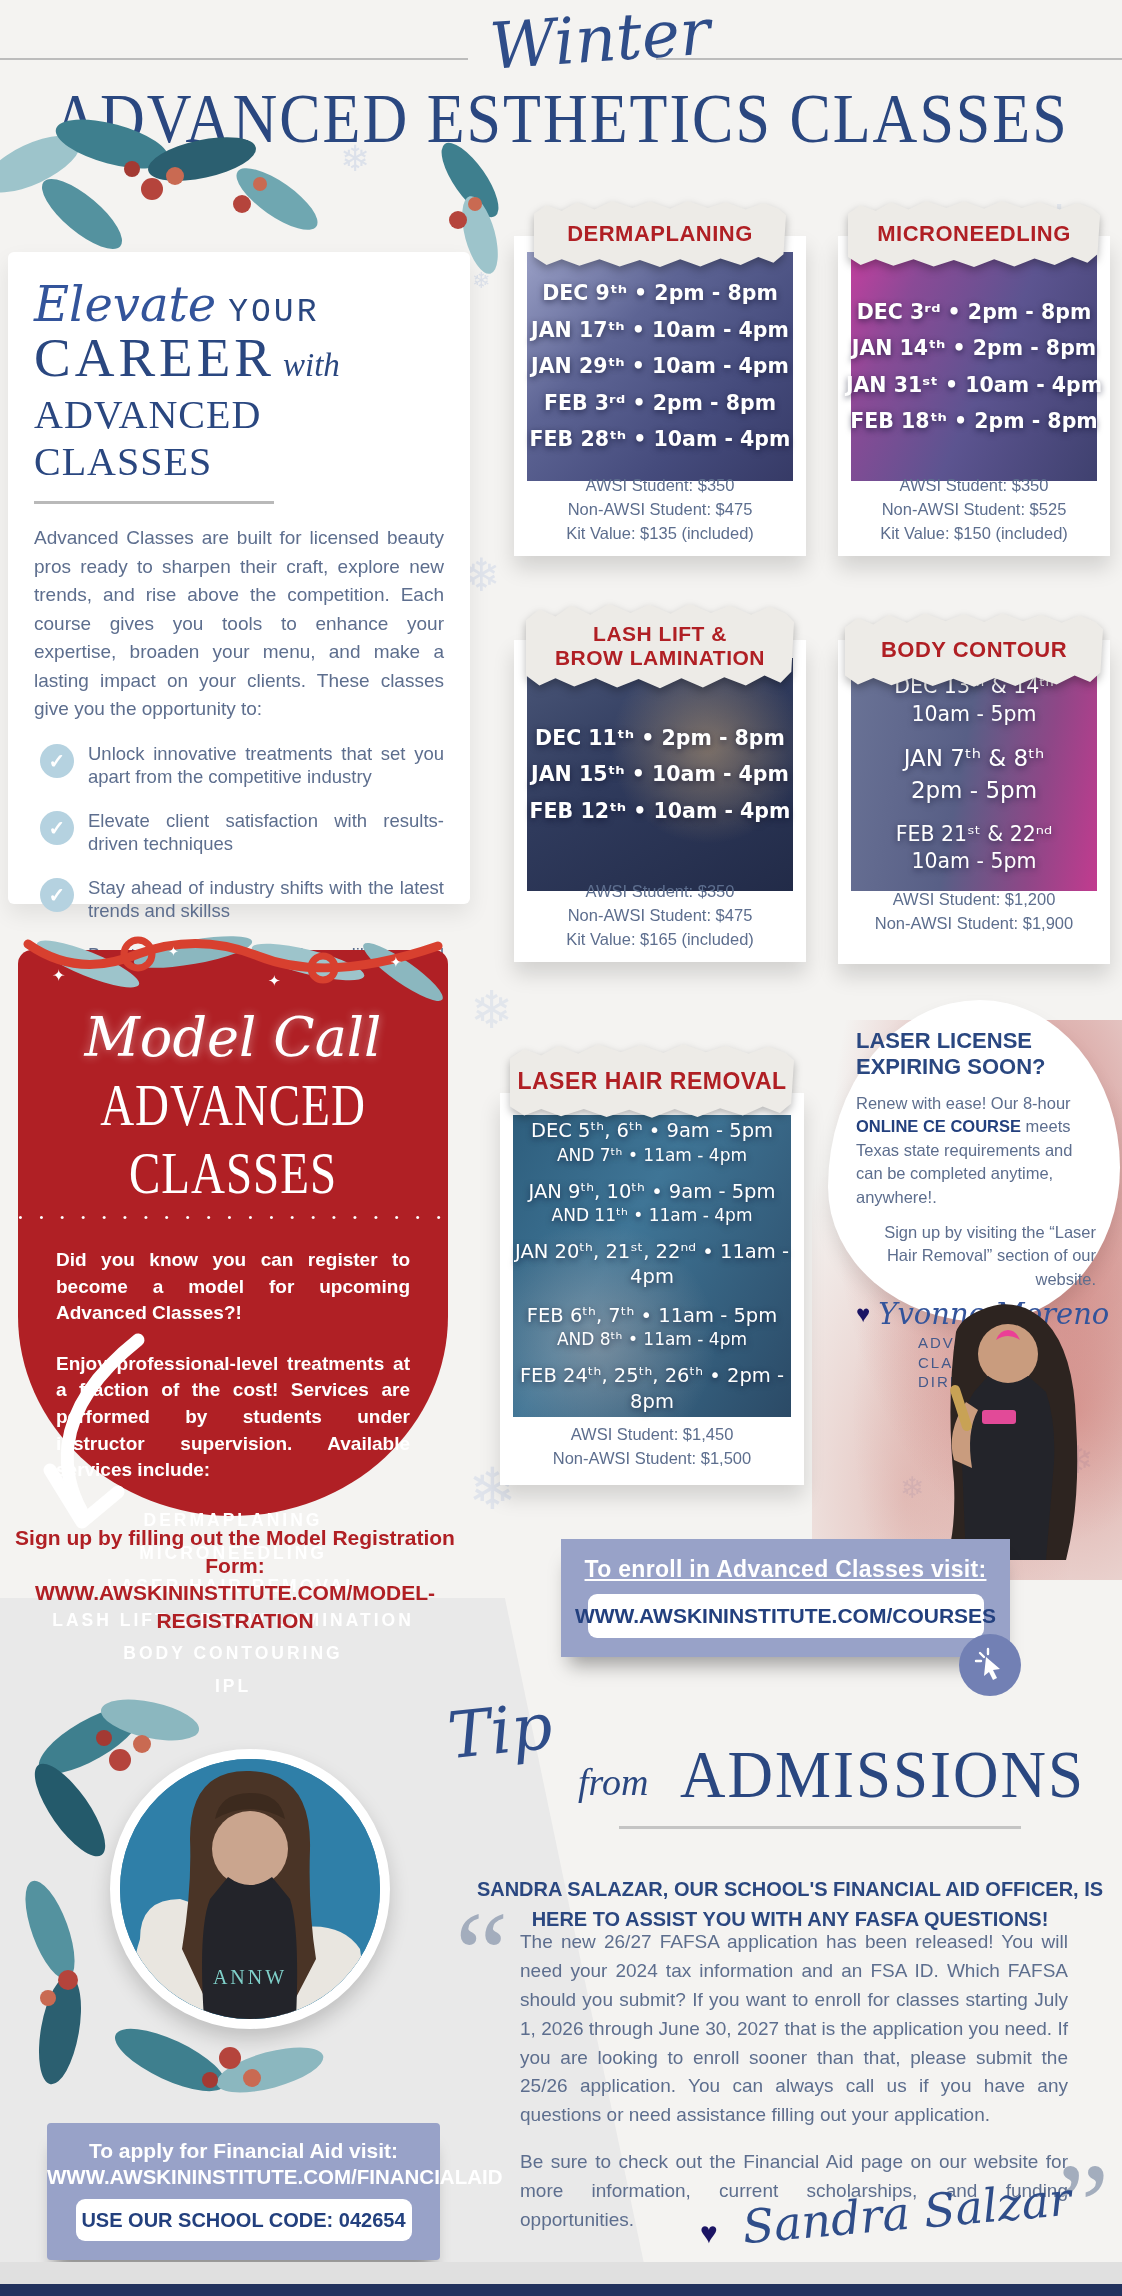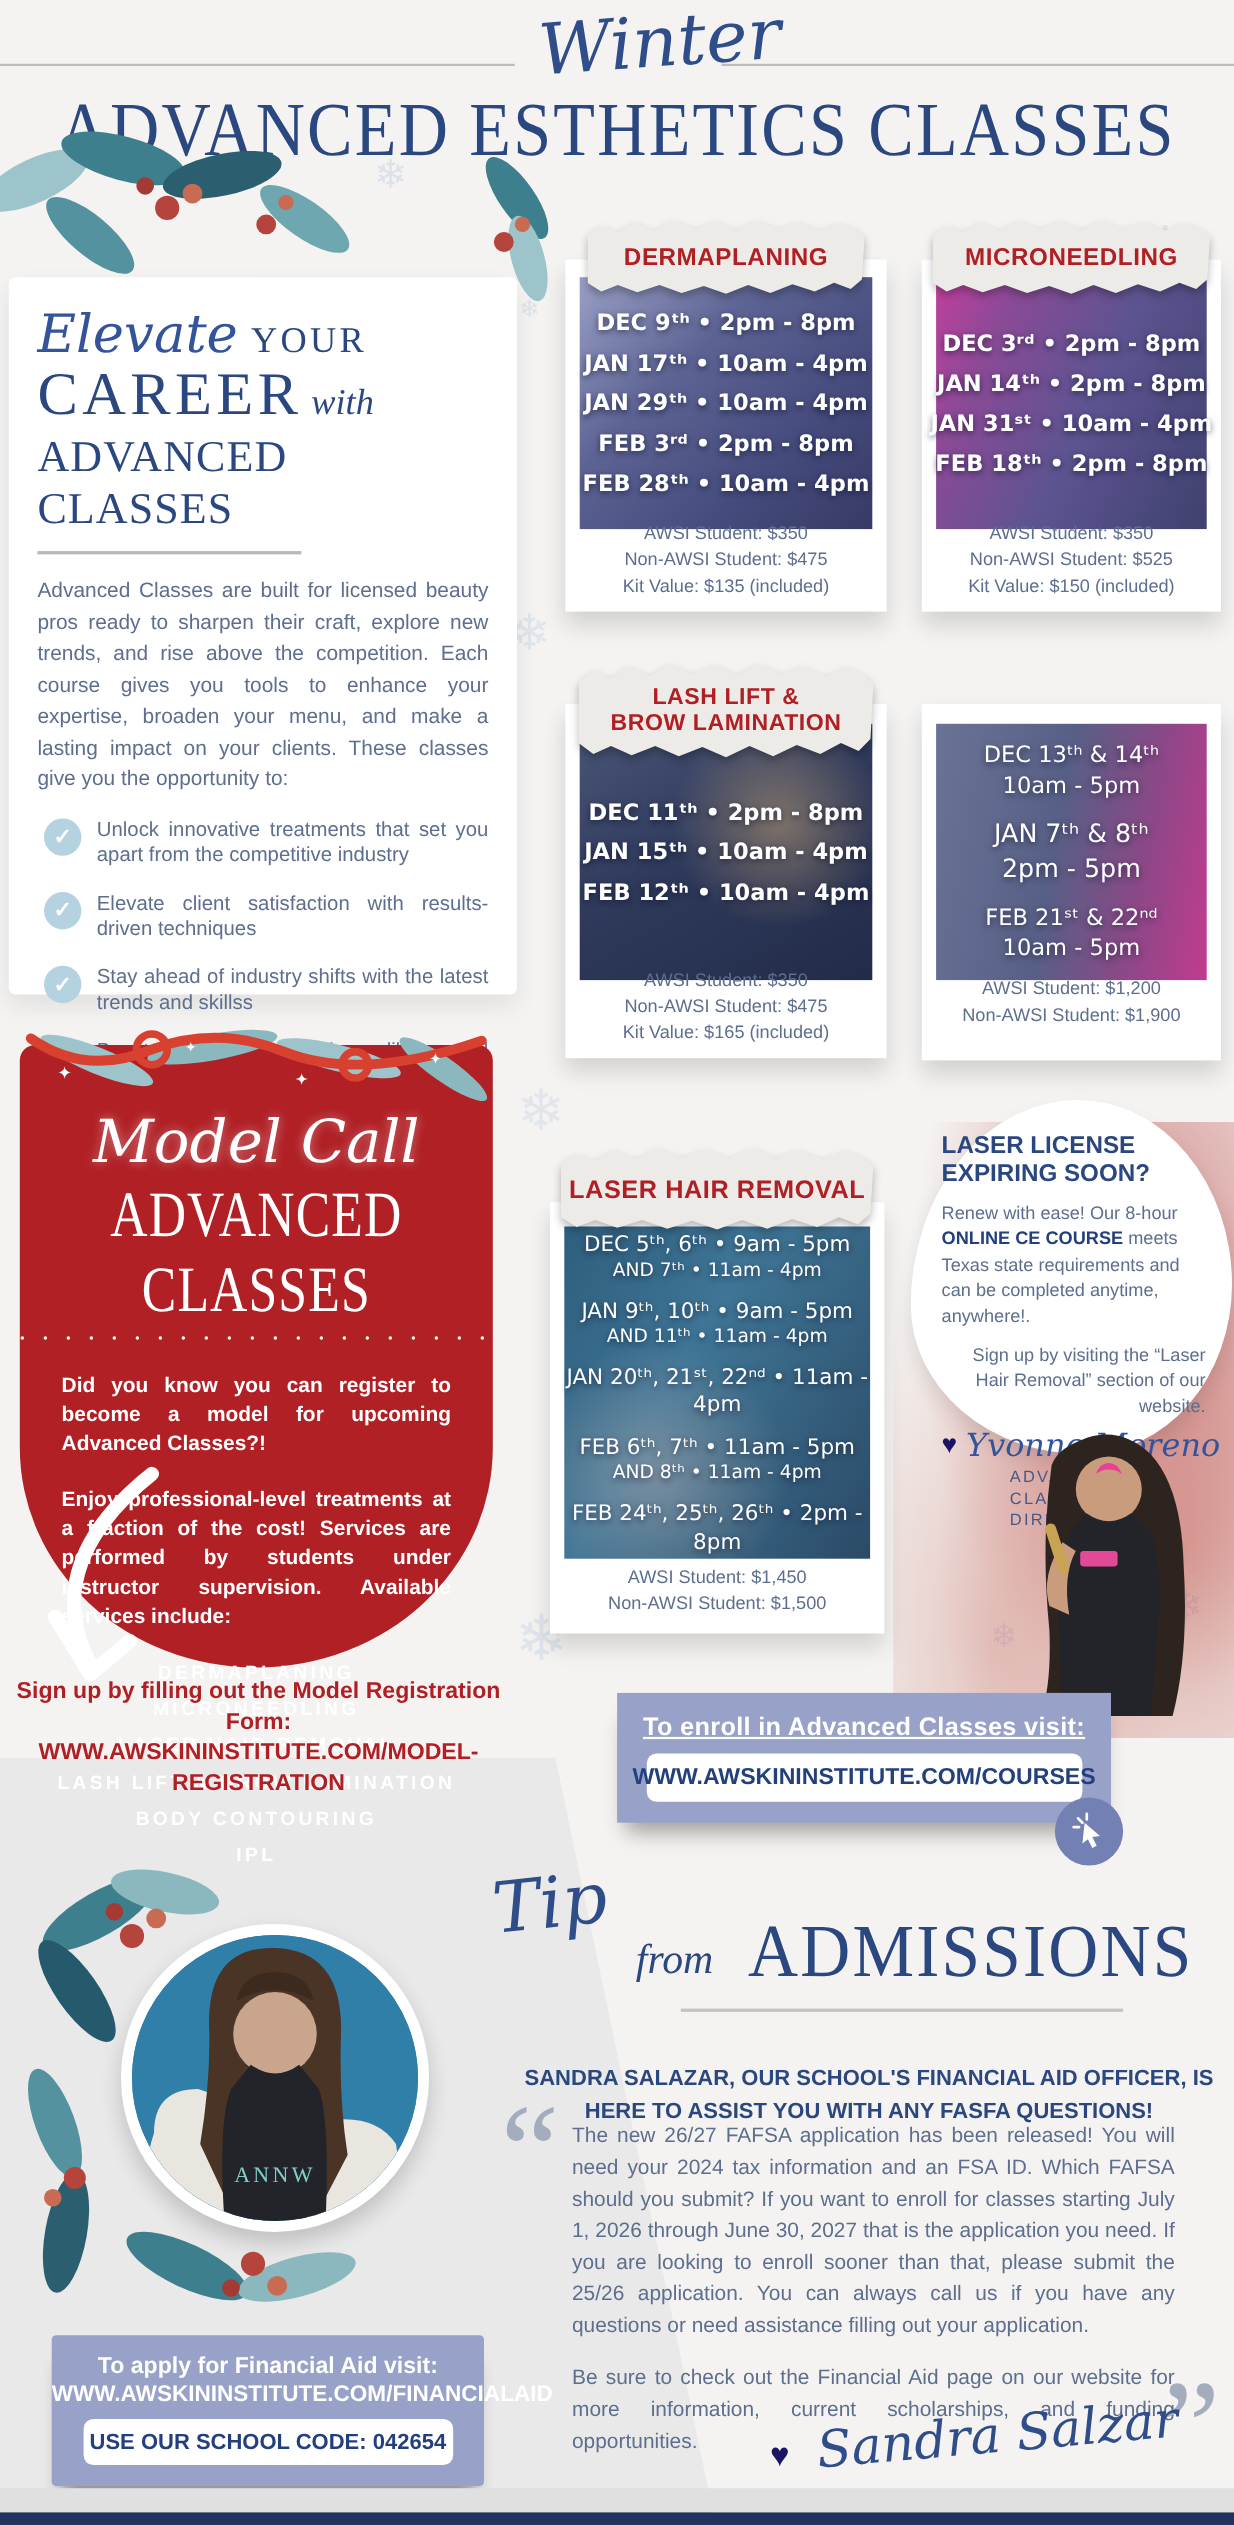--- a/index.html
+++ b/index.html
@@ -19,21 +19,21 @@
   .rule{position:absolute;top:58px;height:2px;background:#bcbcbc;z-index:1;}
   .winter-script{position:absolute;left:430px;top:2px;width:340px;text-align:center;z-index:2;
     font-family:"DejaVu Serif",serif;font-style:italic;font-size:64px;color:#2f4d89;transform:rotate(-4deg);}
   .main-title{position:absolute;left:0;top:84px;width:1122px;margin:0;text-align:center;z-index:2;
     font-family:"Liberation Serif",serif;font-weight:500;font-size:62px;letter-spacing:2px;color:var(--navy);
     transform:scaleY(1.12);}
   
   .intro-panel{position:absolute;left:8px;top:252px;width:462px;height:652px;background:#fff;border-radius:6px;
     box-shadow:0 10px 22px rgba(0,0,0,.08);z-index:2;box-sizing:border-box;padding:24px 26px 0 26px;}
   .elevate{font-family:"DejaVu Serif",serif;font-style:italic;font-size:48px;color:#33549b;}
-  .your{font-family:Liberation Serif, serif;font-size:33px;letter-spacing:3px;color:var(--navy);margin-left:12px;}
+  .your{font-family:Liberation Mono, monospace;font-size:33px;letter-spacing:3px;color:var(--navy);margin-left:12px;}
   .career{font-family:"Liberation Serif",serif;font-size:55px;letter-spacing:4px;color:var(--navy);}
   .with{font-family:"Liberation Serif",serif;font-style:italic;font-size:33px;color:var(--navy);margin-left:8px;}
   .adv-classes{font-family:"Liberation Serif",serif;font-size:40px;letter-spacing:1px;color:var(--navy);
     font-weight:500;margin-top:2px;}
   .intro-rule{width:240px;height:3px;background:#b9b9b9;margin:16px 0 20px 0;}
   .intro-para{font-size:19px;line-height:1.5;color:var(--body-text);text-align:justify;margin:0;}
   .bullets{margin-top:18px;}
   .bullet{display:flex;align-items:flex-start;margin-bottom:21px;}
   .chk{flex:0 0 34px;width:34px;height:34px;border-radius:50%;background:var(--check-blue);color:#fff;
     display:flex;align-items:center;justify-content:center;font-size:20px;font-weight:bold;margin:2px 14px 0 6px;}
@@ -281,20 +281,25 @@
       </div>
       <div class="date-group" style="font-size:20.5px;line-height:1.35;">
         <div>FEB 21ˢᵗ &amp; 22ⁿᵈ</div>
         <div>10am - 5pm</div>
       </div>
     </div>
     <div class="pricing" style="bottom:28px;">
       <div>AWSI Student: $1,200</div>
       <div>Non-AWSI Student: $1,900</div>
     </div>
+  </div>
+  <div class="torn-wrap" style="left:845px;top:610px;width:258px;height:80px;">
+    <div class="torn">
+        <div class="card-title">BODY CONTOUR</div>
+      </div>
   </div>
 
   <div class="mc-red">
     <svg style="position:absolute;left:0;top:-26px;width:430px;height:96px;" viewBox="0 0 430 96">
       <ellipse cx="70" cy="40" rx="55" ry="12" fill="#9dc4cb" transform="rotate(22 70 40)"></ellipse>
       <ellipse cx="175" cy="28" rx="60" ry="12" fill="#8bb7bf" transform="rotate(-10 175 28)"></ellipse>
       <ellipse cx="290" cy="38" rx="58" ry="12" fill="#9dc4cb" transform="rotate(14 290 38)"></ellipse>
       <ellipse cx="385" cy="48" rx="48" ry="11" fill="#8bb7bf" transform="rotate(35 385 48)"></ellipse>
       <path d="M10 20 Q60 55 120 30 Q180 8 240 32 Q310 60 420 22" stroke="#d8402f" stroke-width="9" fill="none" stroke-linecap="round"></path>
       <circle cx="120" cy="30" r="14" stroke="#d8402f" stroke-width="7" fill="none"></circle>

